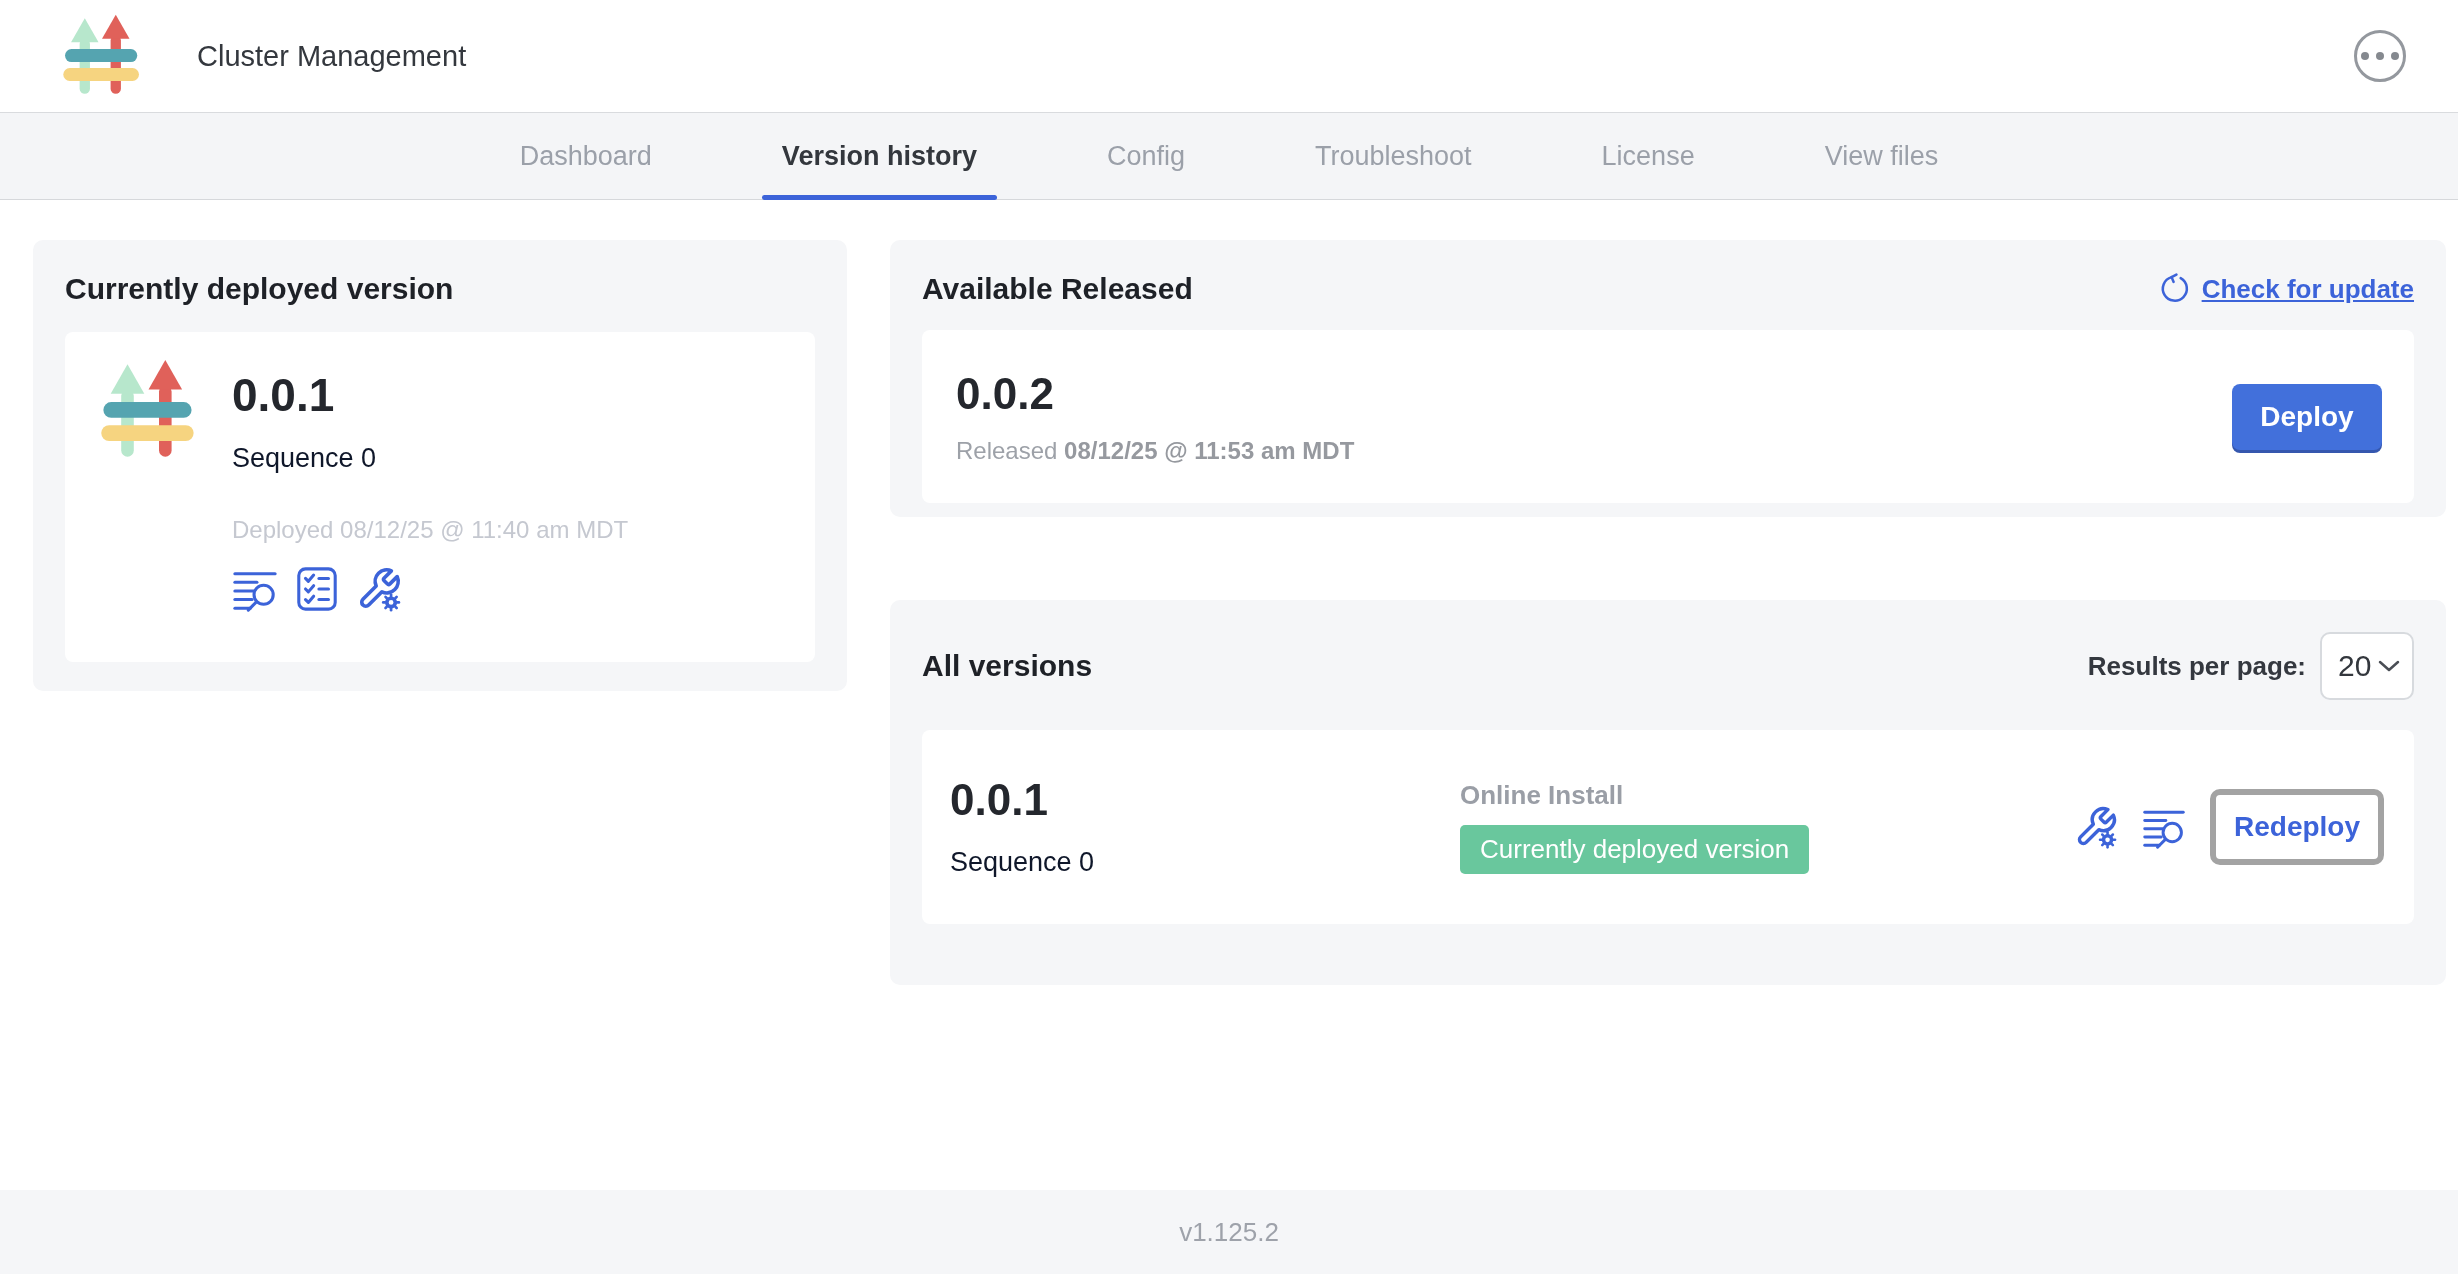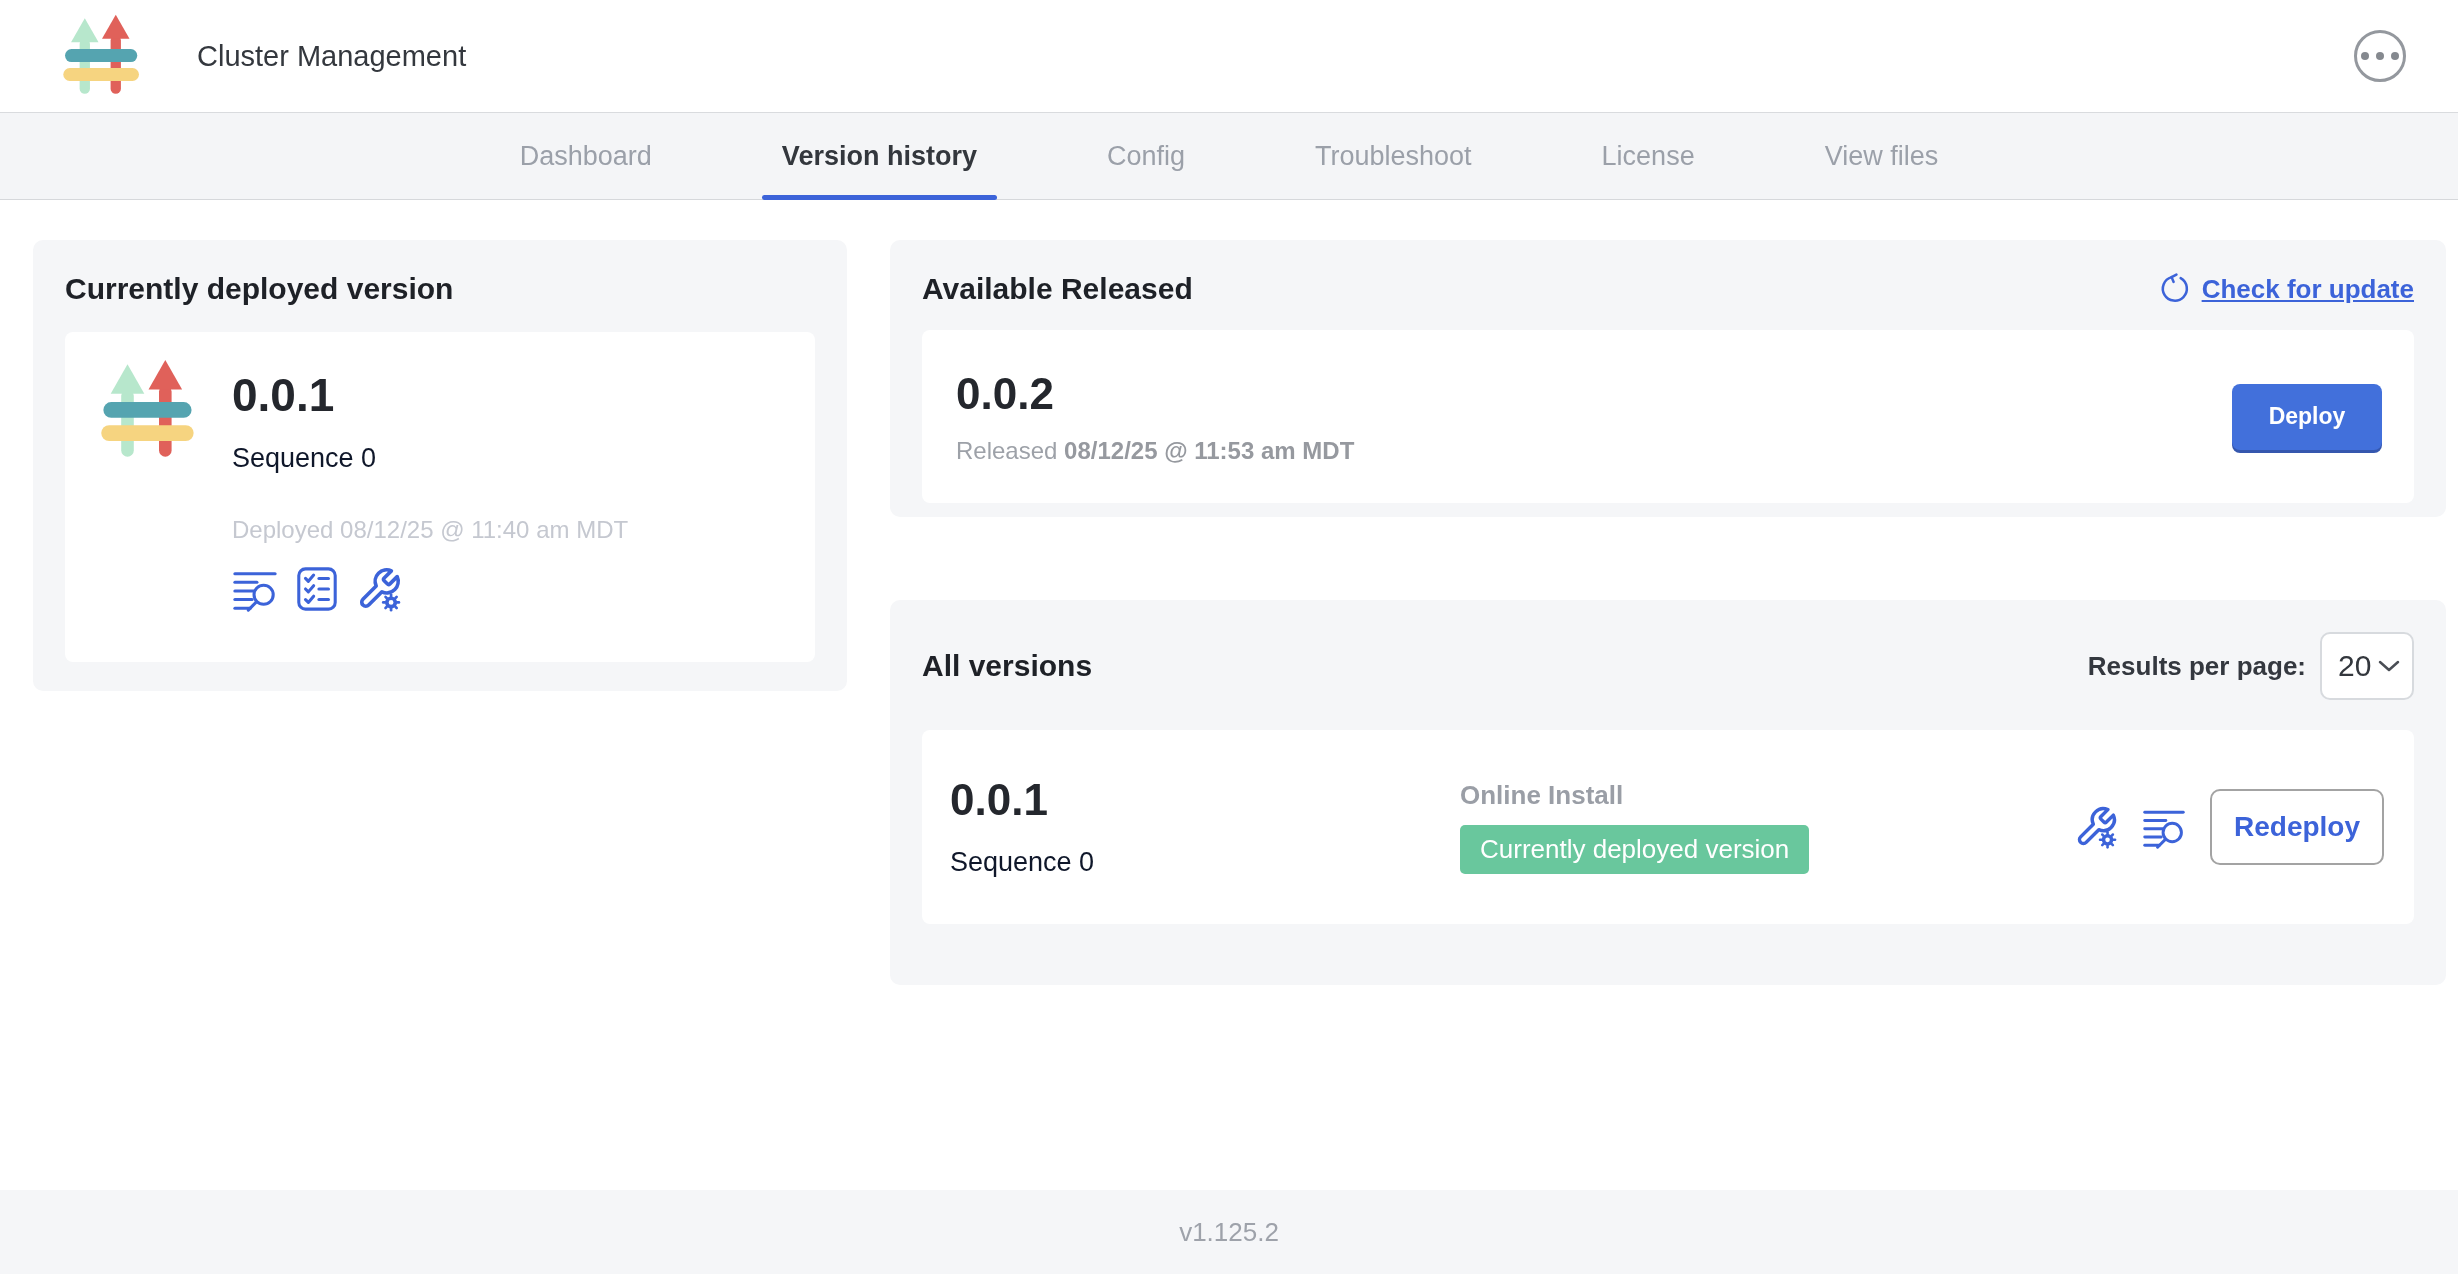--- a/index.html
+++ b/index.html
@@ -79,21 +79,21 @@
     font-size:26px; font-weight:600; color:#3C63D9; text-decoration:underline;
   }
   .updates-card .inner-card {
     margin-top:24px; height:173px; padding:24px 32px 24px 34px;
     display:flex; align-items:center; justify-content:space-between;
   }
   .update-version { font-size:44px; font-weight:700; color:#24272D; }
   .released-line { font-size:24px; color:#9DA1A8; margin-top:18px; }
   .released-line b { color:#96999F; font-weight:700; }
   .btn-primary {
-    width:150px; height:66px; background:#4270DB; color:#fff; font-size:23px;
+    width:150px; height:66px; background:#4270DB; color:#fff; font-size:28px;
     font-weight:700; border:none; border-radius:8px; cursor:pointer;
     box-shadow:0 3px 0 #3557AE; font-family:inherit;
   }
 
   
   .versions-card { left:890px; top:400px; width:1556px; height:385px; }
   .results-wrap { display:flex; align-items:center; gap:14px; }
   .results-label { font-size:26px; color:#34383F; font-weight:600; }
   .select-box {
     width:94px; height:68px; background:#fff; border:2px solid #D7DADE;
@@ -107,21 +107,21 @@
   .vrow-col1 { width:510px; }
   .vrow-col1 .big-version { margin-top:0; font-size:44px; }
   .vrow-col2 { flex:1; }
   .install-type { font-size:26px; font-weight:600; color:#9A9EA6; }
   .status-badge {
     display:inline-block; margin-top:14px; background:#69C79D; color:#fff;
     font-size:26px; padding:9px 20px; border-radius:5px;
   }
   .vrow-col3 { display:flex; align-items:center; gap:24px; }
   .btn-outline {
-    width:174px; height:76px; background:#fff; border:2px solid #a3a3a3;
+    width:174px; height:76px; background:#fff; border:6px solid #a3a3a3;
     border-radius:10px; color:#3C63D9; font-size:28px; font-weight:700;
     cursor:pointer; font-family:inherit;
   }
 
   
   .footer {
     height:84px; background:#F5F6F8; display:flex; align-items:center;
     justify-content:center; font-size:26px; color:#9EA2AA;
   }
 

